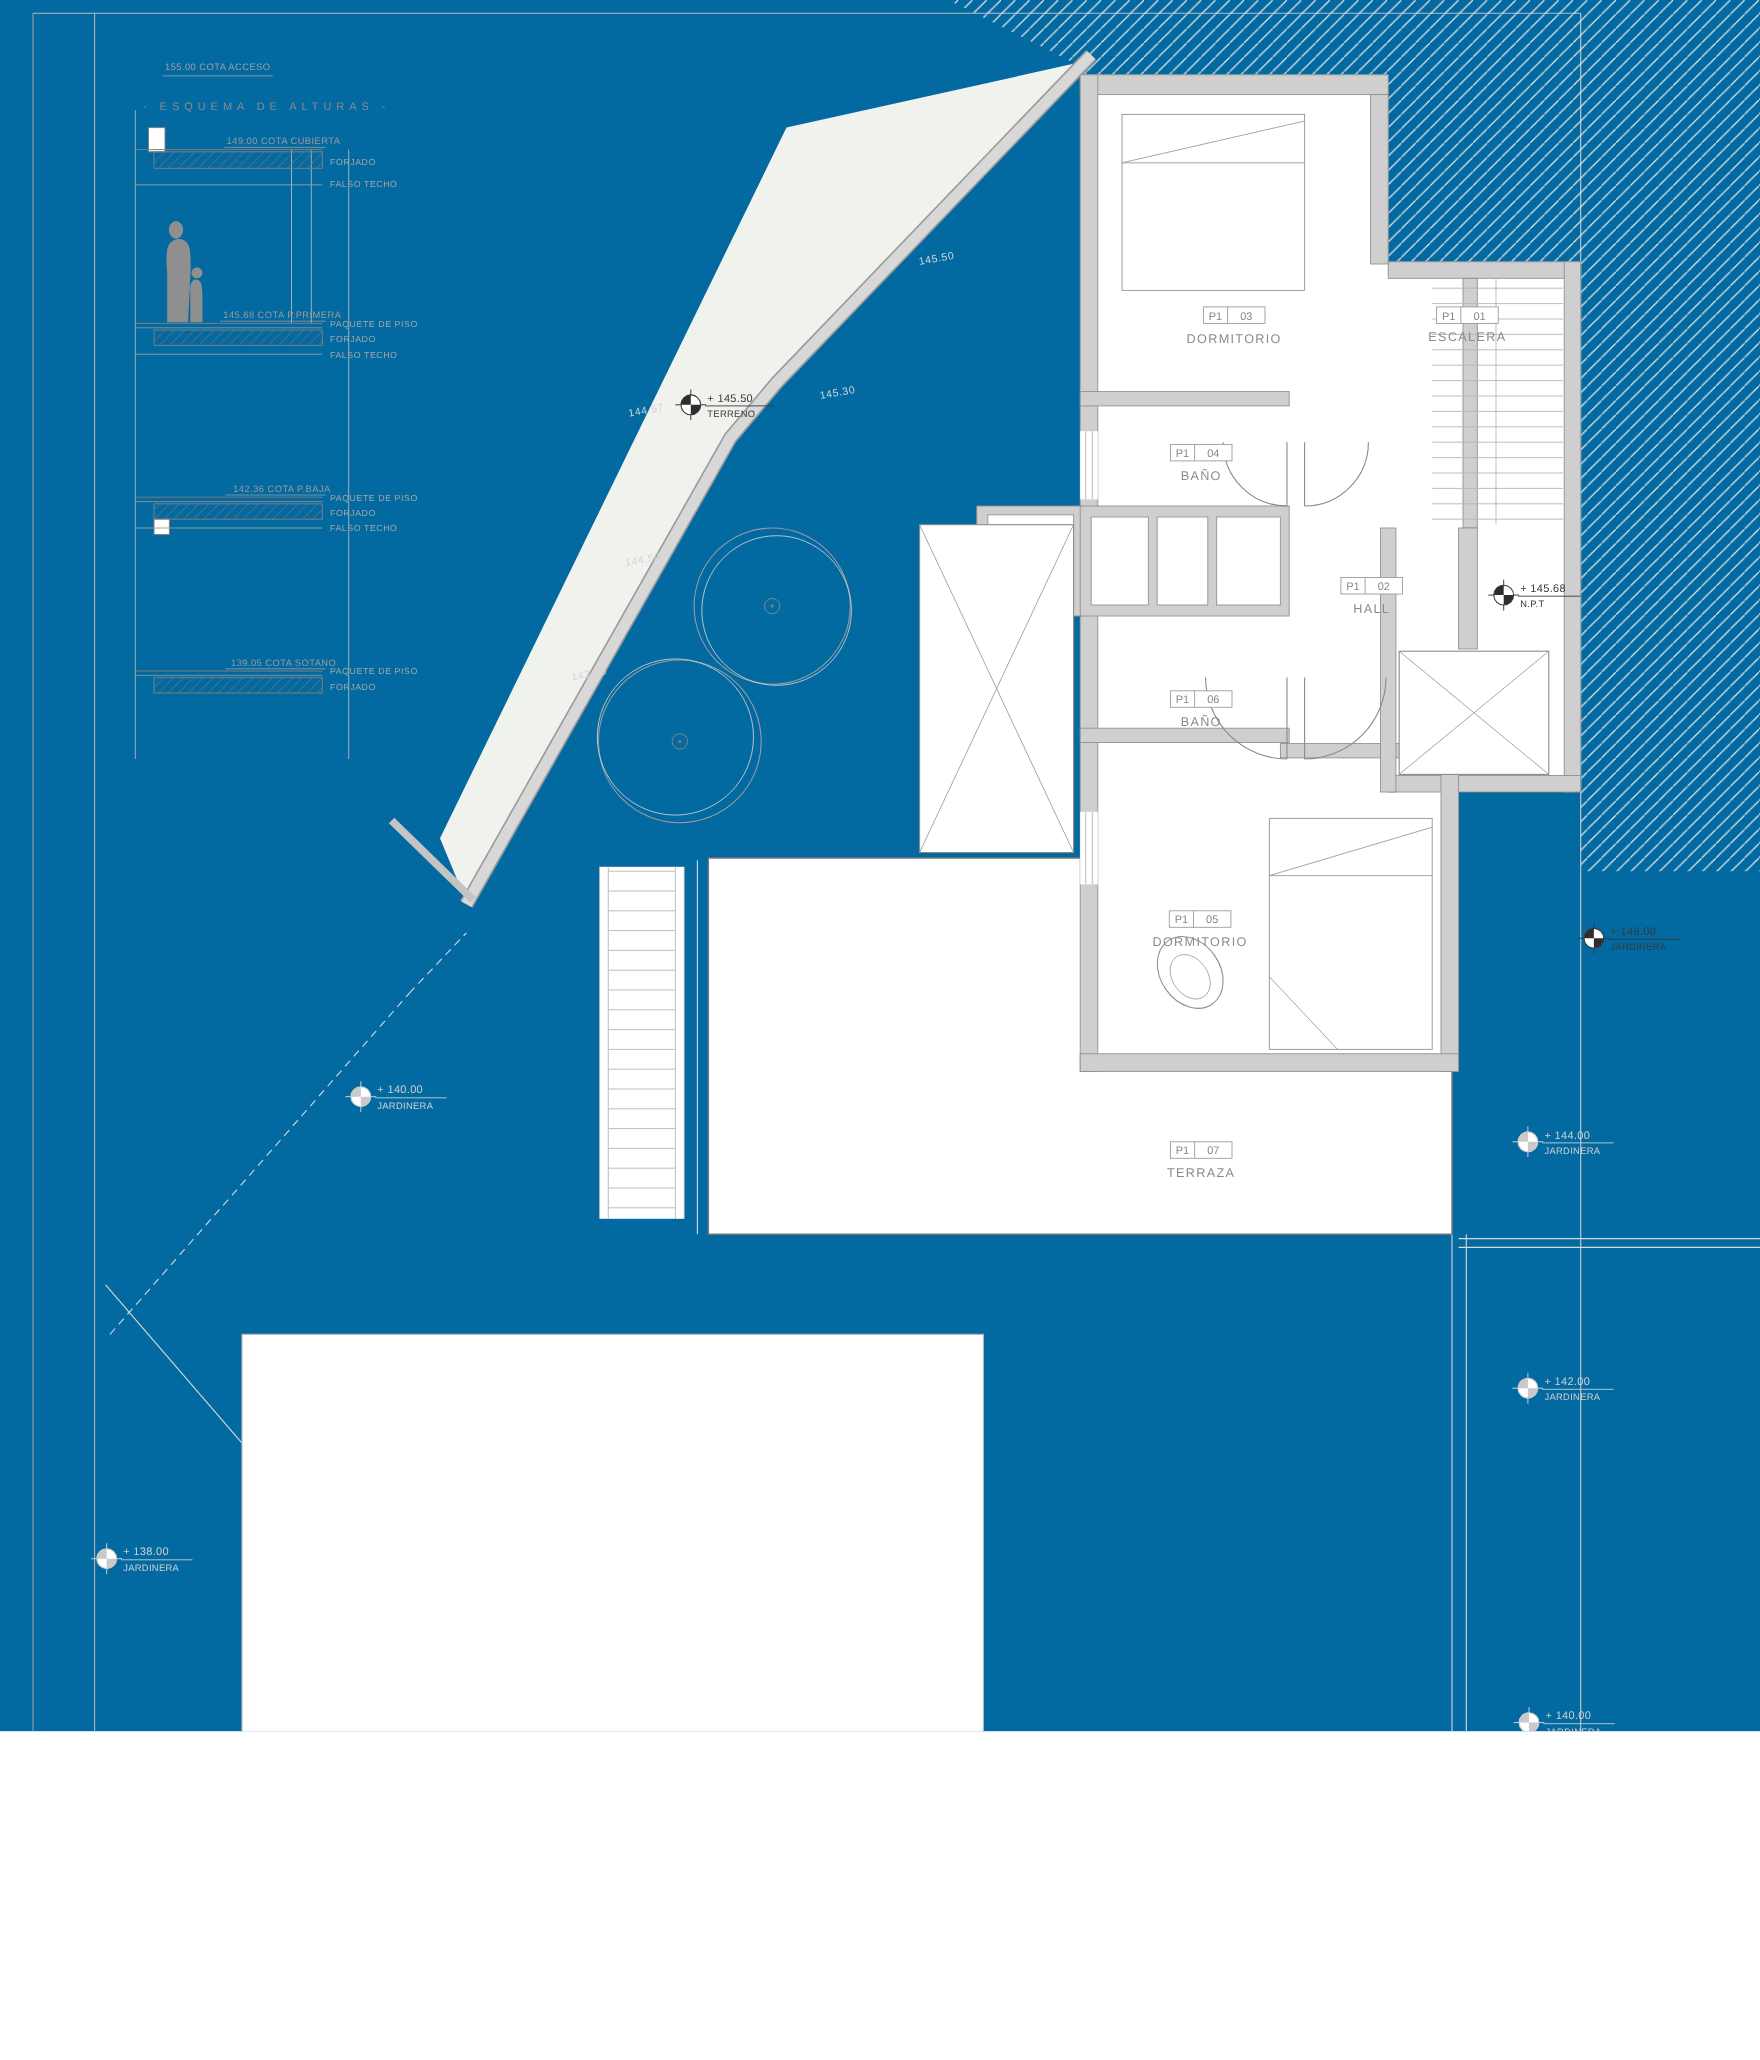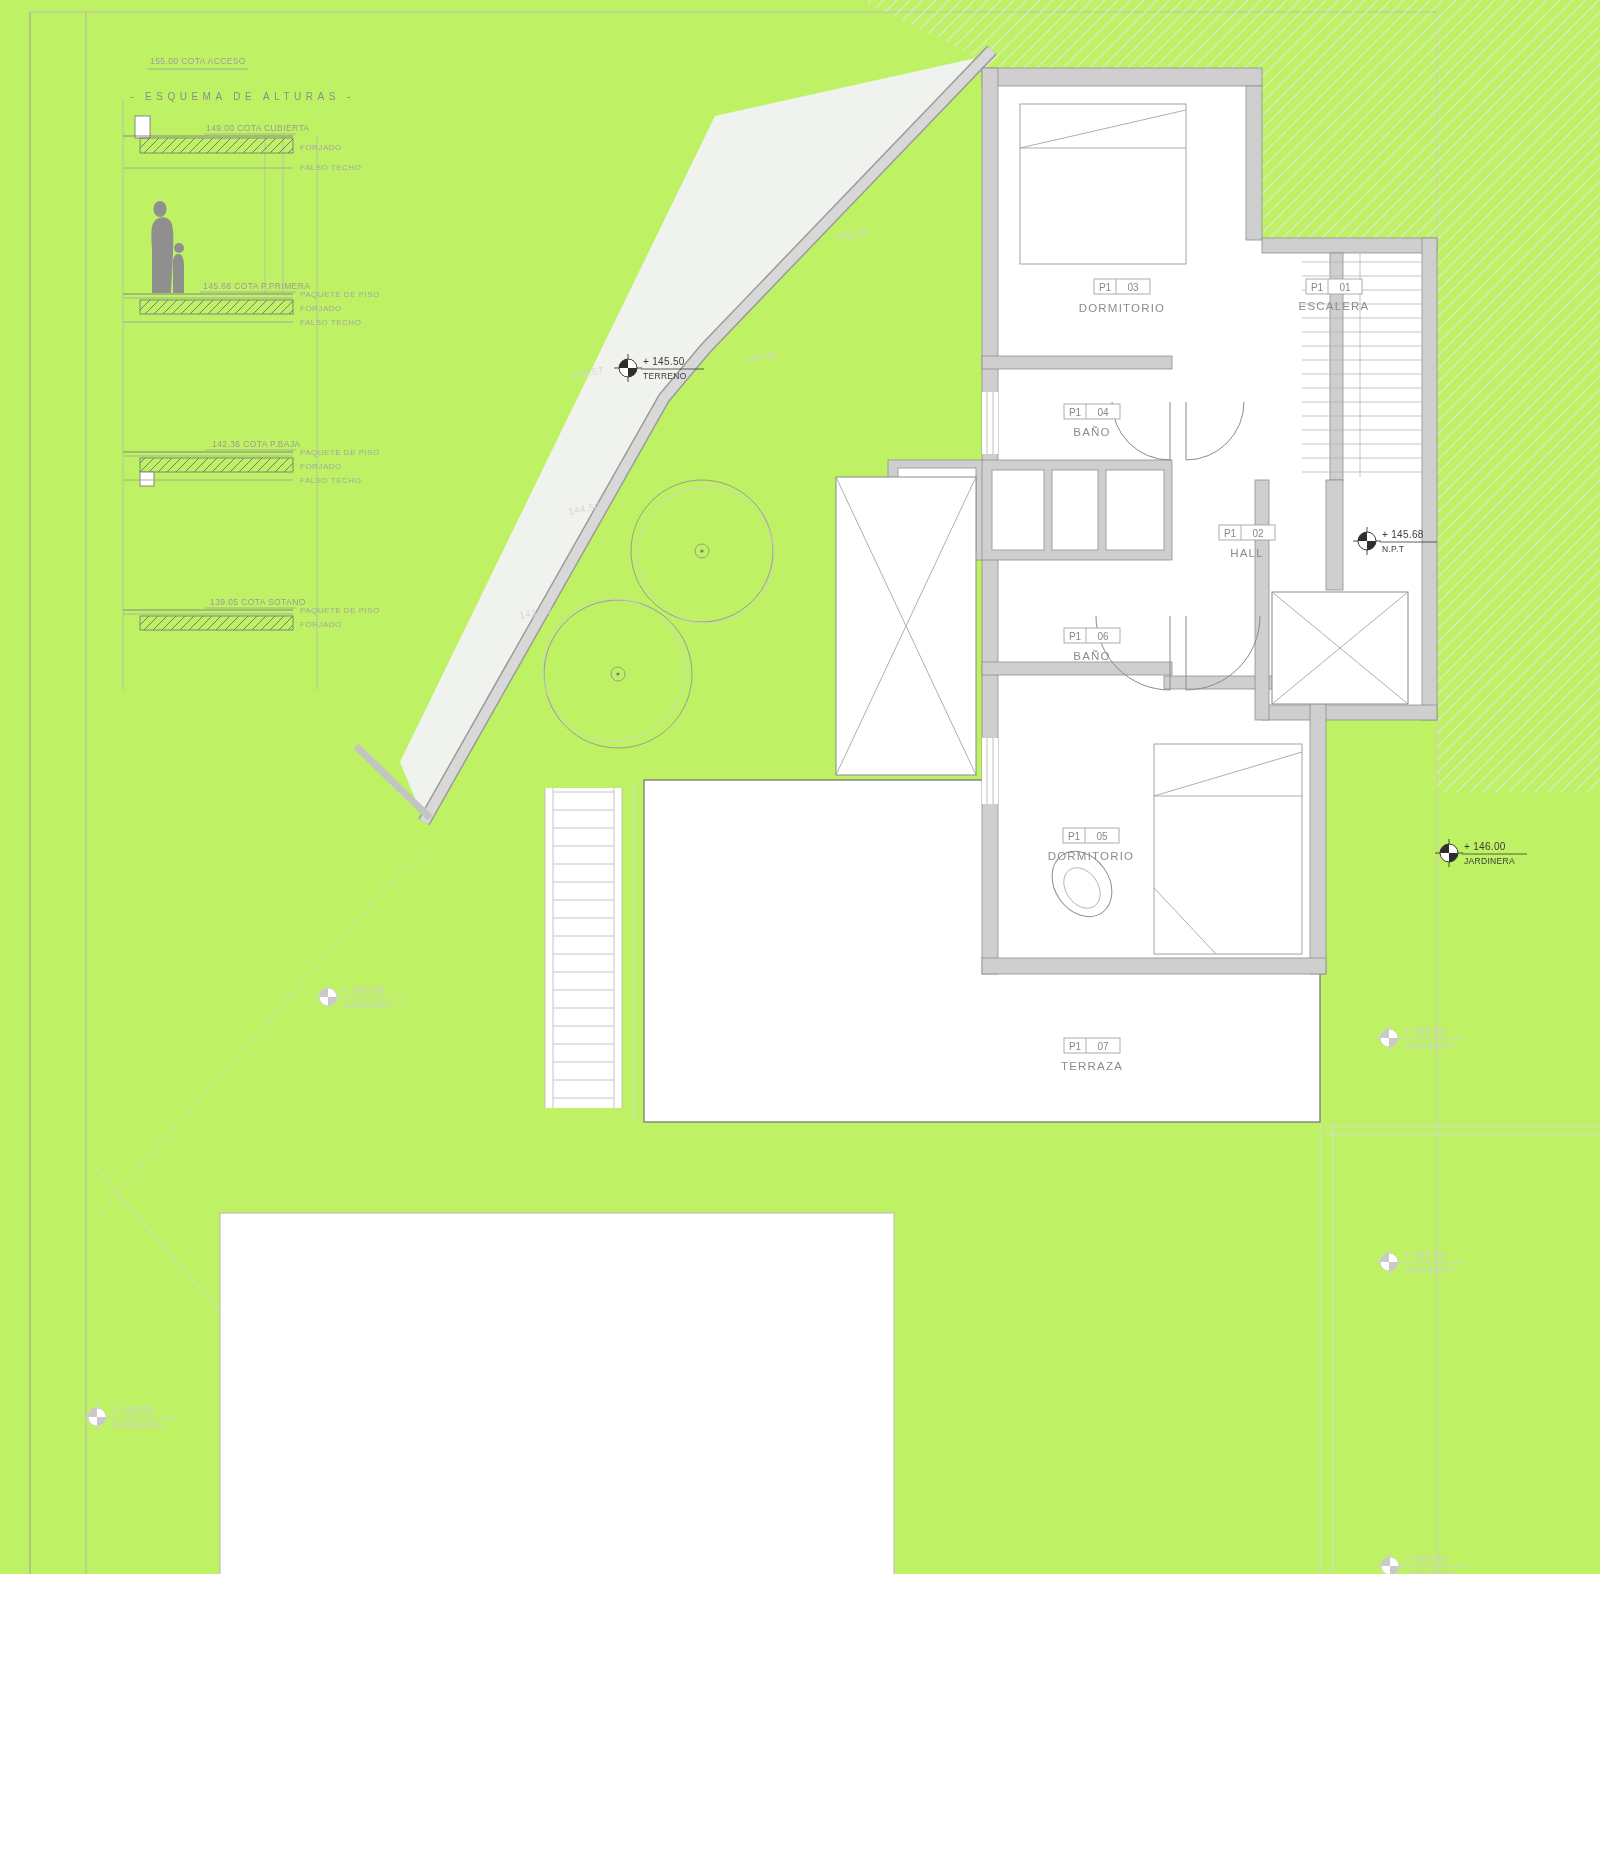--- a/index.html
+++ b/index.html
@@ -1,16 +1,16 @@
 <!DOCTYPE html>
 <html><head>
 <meta charset="utf-8">
 <style>
   html,body{margin:0;padding:0;background:#ffffff;}
-  .sheet{position:relative;width:1600px;height:1574px;background:#bef264;overflow:hidden;}
+  .sheet{position:relative;width:1600px;height:1574px;background:#0369a1;overflow:hidden;}
   svg{position:absolute;top:0;left:0;}
   text{font-family:"Liberation Sans", sans-serif;}
   .t-room{font-size:11.5px;fill:#8c8c8c;letter-spacing:1.2px;text-anchor:middle;}
   .t-code{font-size:10px;fill:#878787;text-anchor:middle;}
   .t-cota{font-size:8.5px;fill:#9a9a9a;letter-spacing:.4px;}
   .t-layer{font-size:8px;fill:#a6a6a6;letter-spacing:.5px;}
   .t-title{font-size:10px;fill:#8c8c8c;letter-spacing:4.5px;}
   .t-note{font-size:8.5px;fill:#9d9d9d;letter-spacing:.4px;}
   .mk-dark .t-val{font-size:10px;fill:#3a3a3a;letter-spacing:.3px;}
   .mk-dark .t-lbl{font-size:8.5px;fill:#3a3a3a;letter-spacing:.3px;}

